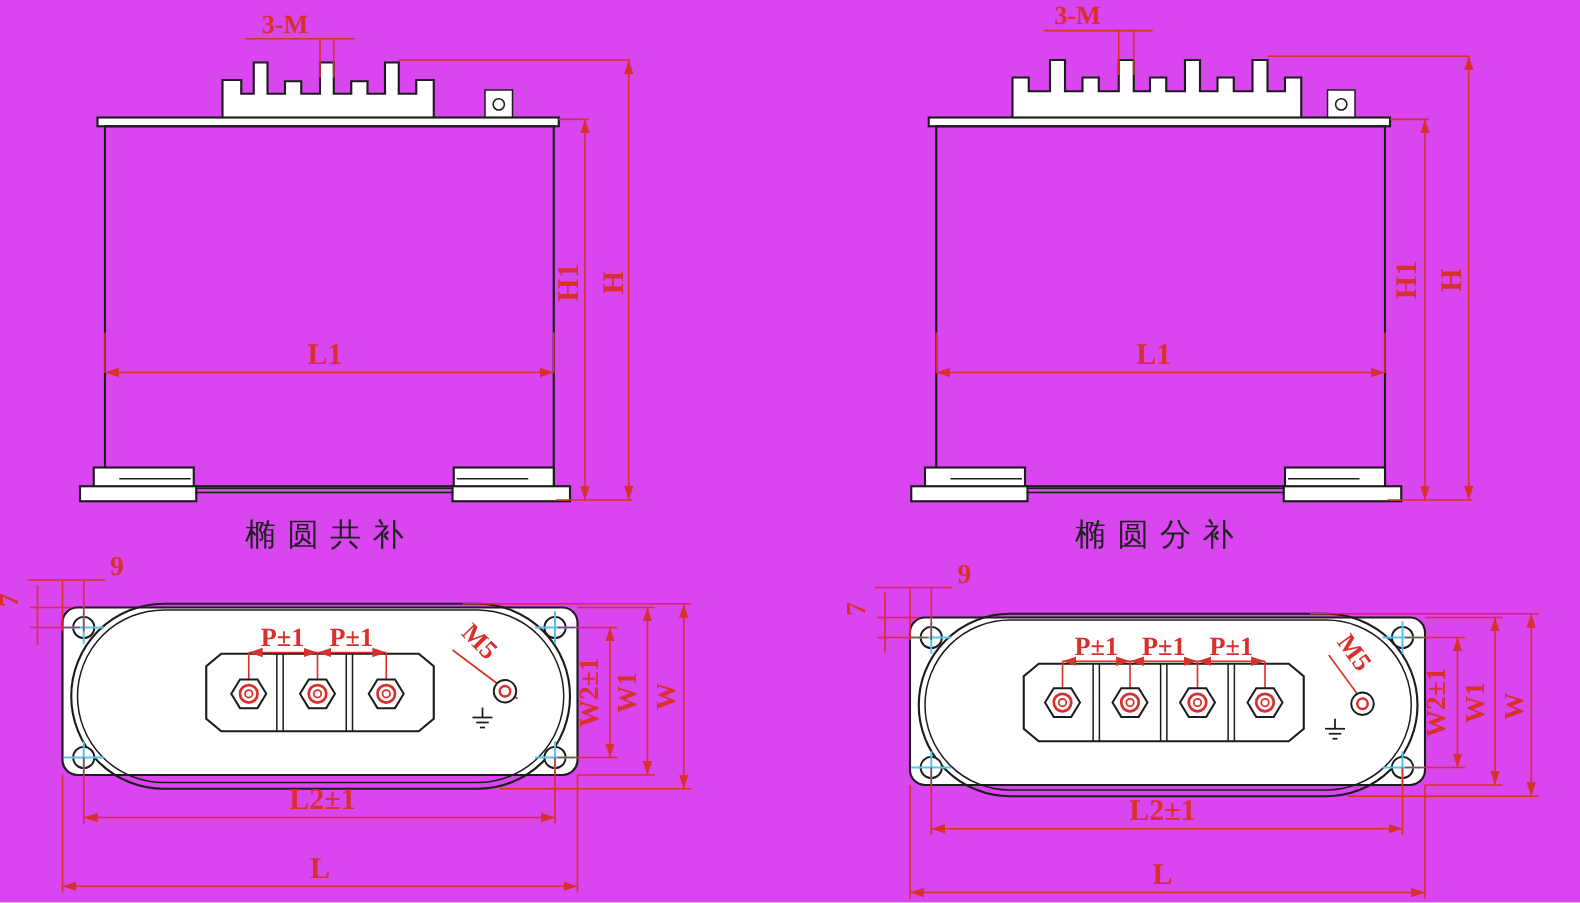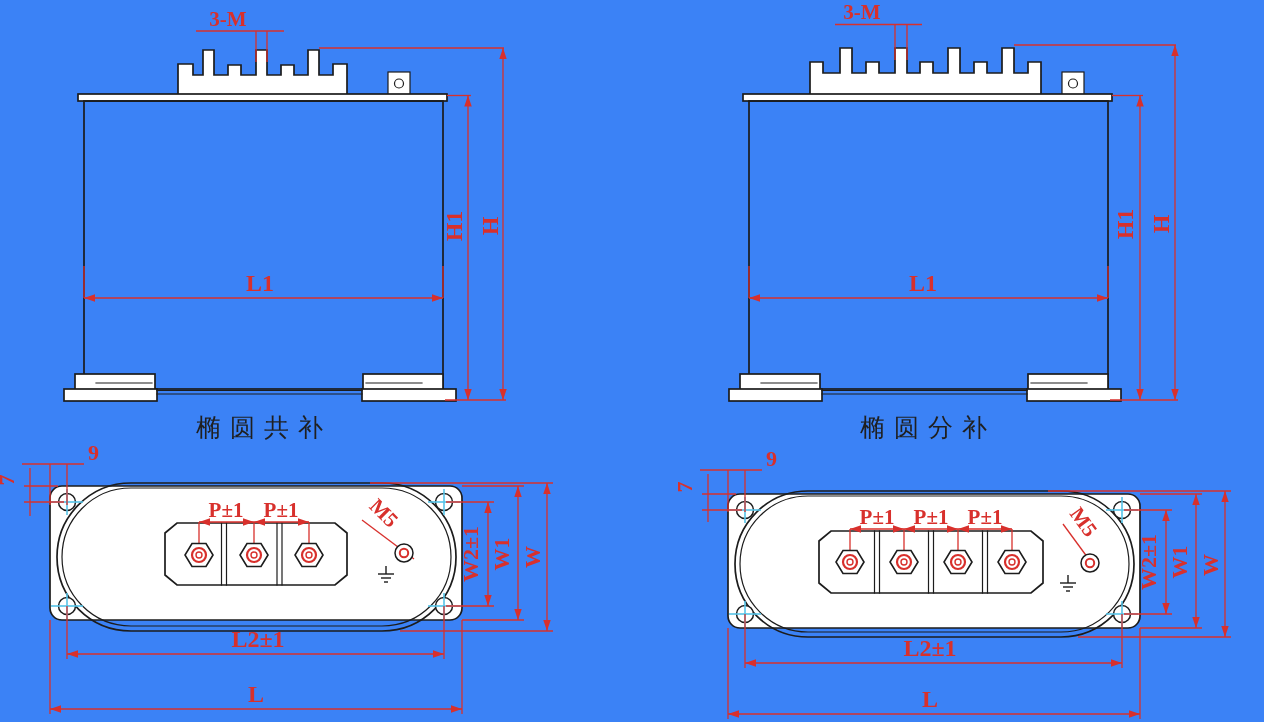--- a/index.html
+++ b/index.html
@@ -1,16 +1,16 @@
 <!DOCTYPE html>
 <html><head>
 <meta charset="utf-8">
 <style>
   html,body{margin:0;padding:0;background:#ffffff;}
-  .canvas{position:relative;width:1264px;height:722px;background:#3b82f6;overflow:hidden;}
+  .canvas{position:relative;width:1264px;height:722px;background:#d946ef;overflow:hidden;}
   svg{display:block;}
   .blk{stroke:#1c1c1c;stroke-width:1.7;fill:none;stroke-linejoin:miter;stroke-linecap:square;}
   .thin{stroke-width:1.2;}
   .f{fill:#ffffff;}
   .red{stroke:#d8302c;stroke-width:1.3;fill:none;stroke-linecap:butt;}
   .rtx{fill:#d8302c;font-family:"Liberation Serif",serif;font-weight:bold;}
   .cap{fill:#1f1f1f;font-family:"Liberation Serif",serif;letter-spacing:9px;}
 </style>
 </head>
 <body>

